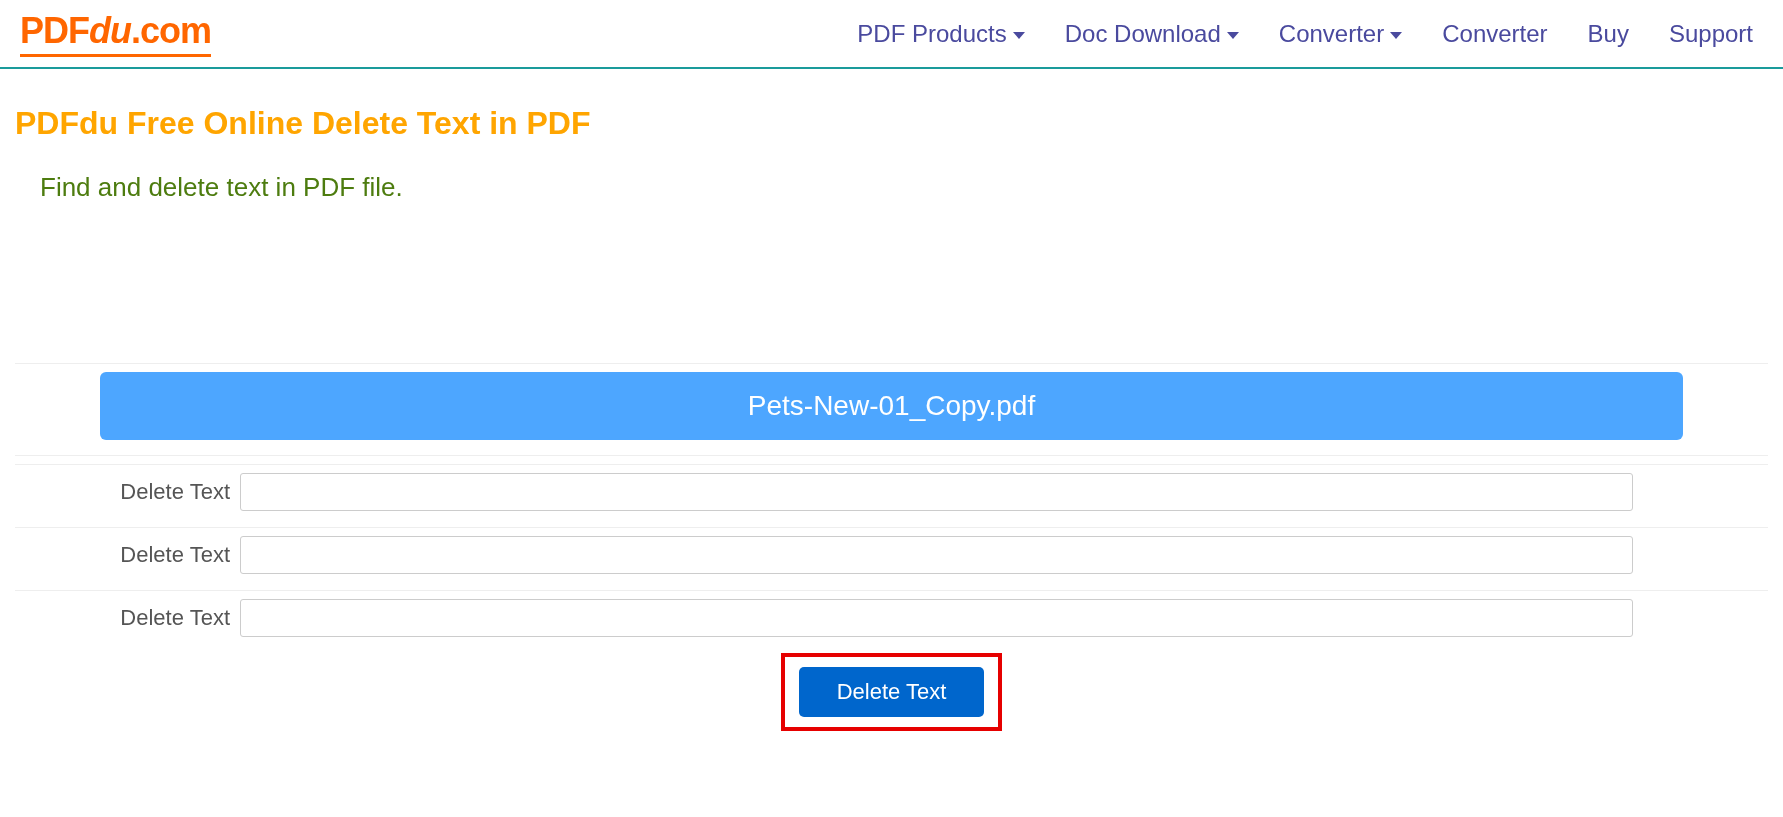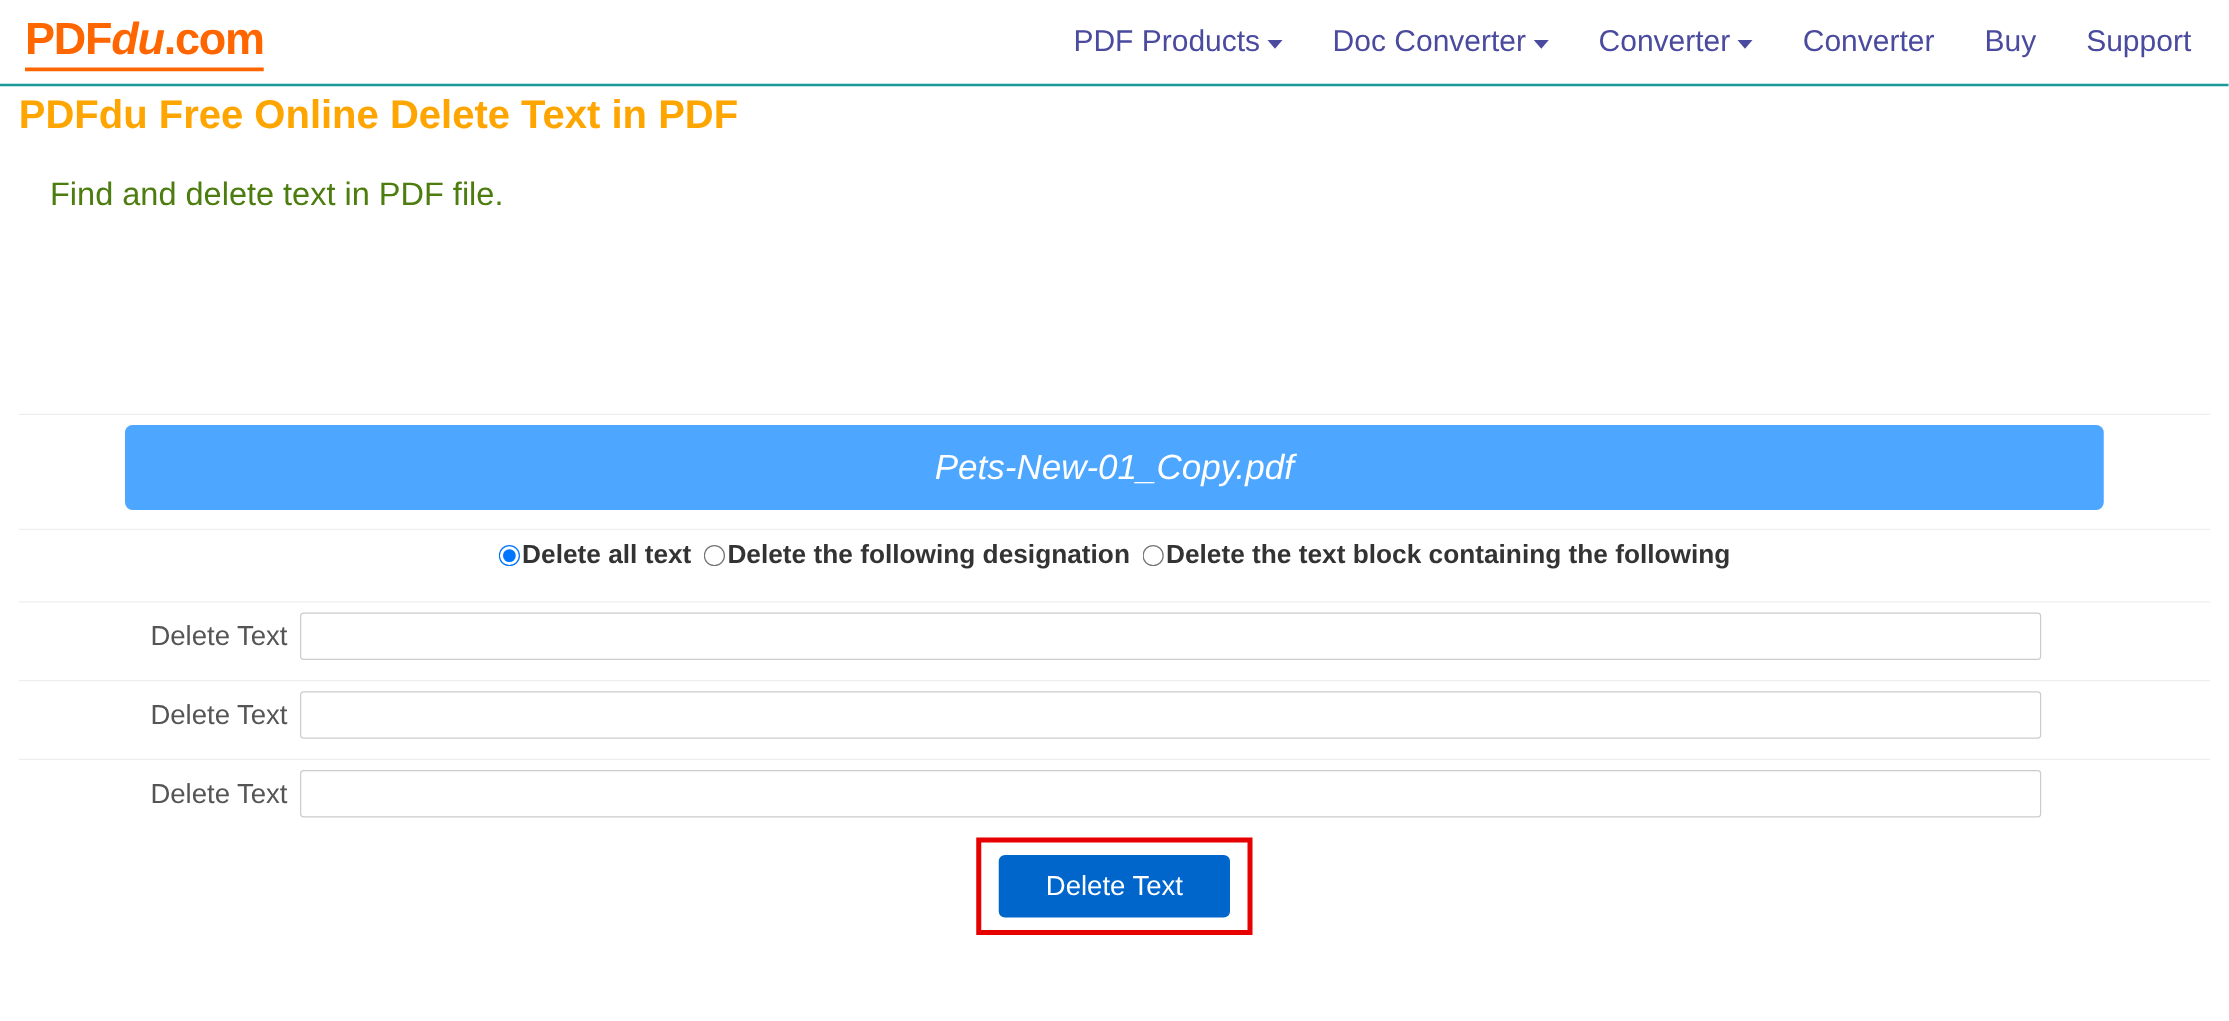--- a/index.html
+++ b/index.html
@@ -46,21 +46,21 @@
     .caret-down {
       width: 0;
       height: 0;
       border-left: 6px solid transparent;
       border-right: 6px solid transparent;
       border-top: 7px solid #4a4a9e;
       display: inline-block;
       margin-top: 4px;
     }
     .content {
-      padding: 4px 15px;
+      padding: 36px 15px;
     }
     .page-title {
       font-size: 32px;
       color: #ffa500;
       font-weight: bold;
       margin-bottom: 30px;
     }
     .subtitle {
       font-size: 26px;
       color: #4d7c0f;
@@ -68,21 +68,20 @@
       margin-bottom: 160px;
     }
     .file-bar {
       background: #4da6ff;
       color: #fff;
       font-size: 28px;
       text-align: center;
       padding: 18px;
       border-radius: 6px;
       margin: 0 85px 15px 85px;
-      font-style: italic;
     }
     .radio-row {
       text-align: center;
       font-size: 21px;
       font-weight: bold;
       color: #333;
       margin-bottom: 25px;
     }
     .radio-row label {
       margin: 0 2px;
@@ -144,21 +143,21 @@
 <div class="header">
   <div class="logo">
     <span>PDF</span><span class="italic">du</span><span>.com</span>
   </div>
   <div class="nav">
     <div class="nav-item">
       <span>PDF Products</span>
       <span class="caret-down"></span>
     </div>
     <div class="nav-item">
-      <span>Doc Converter</span>
+      <span>Doc Download</span>
       <span class="caret-down"></span>
     </div>
     <div class="nav-item">
       <span>Converter</span>
       <span class="caret-down"></span>
     </div>
     <div class="nav-item">
       <span>Converter</span>
     </div>
     <div class="nav-item">
@@ -173,31 +172,20 @@
 <div class="content">
   <h1 class="page-title">PDFdu Free Online Delete Text in PDF</h1>
   <p class="subtitle">Find and delete text in PDF file.</p>
 
   <div class="divider"></div>
 
   <div class="file-bar">Pets-New-01_Copy.pdf</div>
 
   <div class="divider"></div>
 
-  <div class="radio-row">
-    <label>
-      <input type="radio" name="delopt" checked="" style=""><span>Delete all text</span>
-    </label>
-    <label>
-      <input type="radio" name="delopt" style=""><span>Delete the following designation</span>
-    </label>
-    <label>
-      <input type="radio" name="delopt" style=""><span>Delete the text block containing the following</span>
-    </label>
-  </div>
 
   <div class="divider"></div>
 
   <div class="input-row">
     <div class="input-label">Delete Text</div>
     <input type="text" class="text-input" value="" style="">
   </div>
 
   <div class="divider"></div>
 

